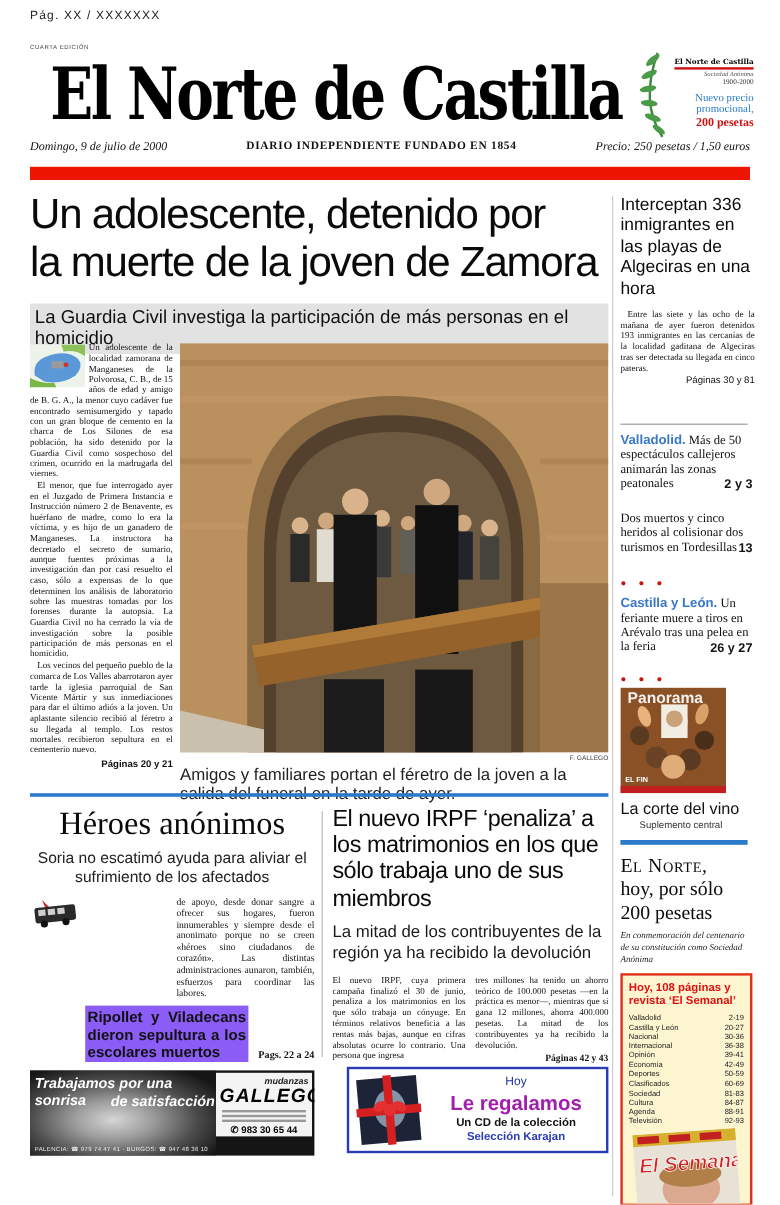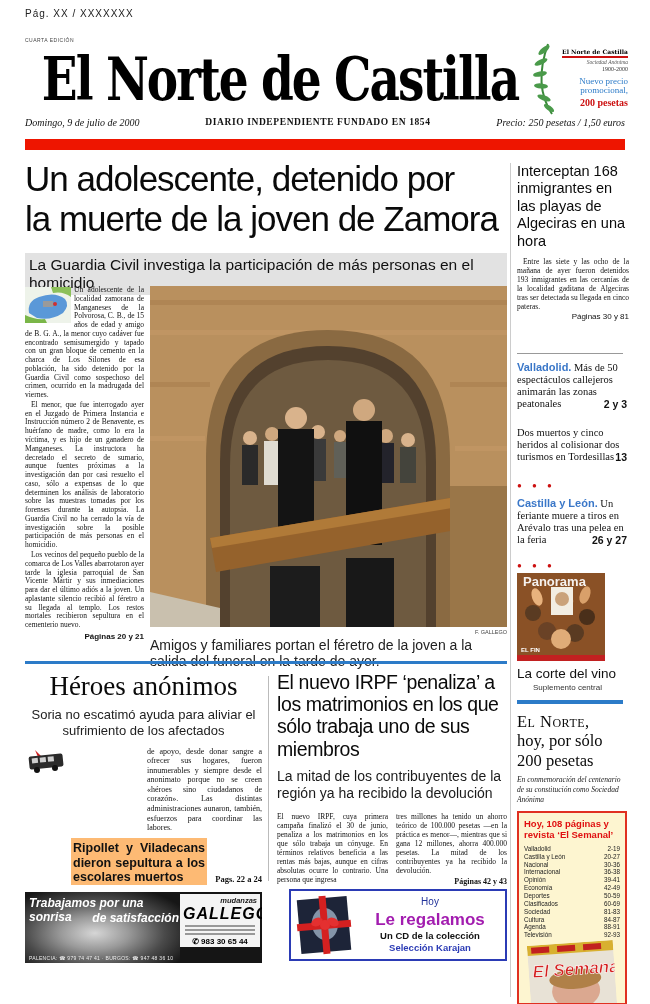--- a/index.html
+++ b/index.html
@@ -44,21 +44,21 @@
   .bottom-divider{position:absolute;left:268px;top:676px;width:1px;height:205px;background:#bbb;}
   .side-divider{position:absolute;left:510px;top:163px;width:1px;height:834px;background:#ccc;}
   
   .heroes{position:absolute;left:25px;top:671px;width:237px;}
   .heroes-headline{font-family:"Liberation Serif",serif;font-size:27px;text-align:center;color:#0a0a0a;}
   .heroes-subhead{text-align:center;font-size:13px;line-height:1.25;margin-top:5px;color:#222;}
   .heroes-body{position:relative;margin-top:7px;height:140px;display:flex;gap:7px;
         font-family:"Liberation Serif",serif;font-size:8px;line-height:1.2;text-align:justify;color:#111;}
   .heroes-body .hcol{width:50%;}
   .bus-icon{float:left;width:42px;height:27px;margin:0 3px 1px 0;}
-  .heroes-inset{position:absolute;left:46px;bottom:2px;width:132px;background:#fdba74;
+  .heroes-inset{position:absolute;left:46px;bottom:2px;width:132px;background:#8b5cf6;
         font-family:"Liberation Sans",sans-serif;font-weight:bold;font-size:12.5px;line-height:1.15;padding:3px 2px 0 2px;}
   .heroes-pages{position:absolute;right:0;bottom:2px;background:#fff;font-weight:bold;font-size:8.5px;padding:2px 0 0 6px;}
   
   .irpf{position:absolute;left:277px;top:671px;width:230px;}
   .irpf-headline{font-size:19.5px;line-height:1.14;letter-spacing:-.4px;color:#0a0a0a;}
   .irpf-subhead{margin-top:8px;font-size:14px;line-height:1.22;color:#1a1a1a;}
   .irpf-body{margin-top:10px;display:flex;gap:8px;font-family:"Liberation Serif",serif;
         font-size:7.5px;line-height:1.2;text-align:justify;color:#111;}
   .irpf-body .icol{width:50%;}
   .irpf-pages{text-align:right;font-weight:bold;font-size:8px;margin-top:2px;}
@@ -283,21 +283,21 @@
     <div class="cd-text">
       <div class="cd-l1">Hoy</div>
       <div class="cd-l2">Le regalamos</div>
       <div class="cd-l3">Un CD de la colección</div>
       <div class="cd-l4">Selección Karajan</div>
     </div>
   </div>
 
   <div class="sidebar">
     <div class="sb-story">
-      <div class="sb-headline">Interceptan 168 inmigrantes en las playas de Algeciras en una hora</div>
+      <div class="sb-headline">Interceptan 336 inmigrantes en las playas de Algeciras en una hora</div>
       <div class="sb-body">Entre las siete y las ocho de la mañana de ayer fueron detenidos 193 inmigrantes en las cercanías de la localidad gaditana de Algeciras tras ser detectada su llegada en cinco pateras.</div>
       <div class="sb-pages">Páginas 30 y 81</div>
     </div>
     <div class="sb-hr"></div>
 
     <div class="brief b1">
       <span class="lbl">Valladolid.</span>
       <span>Más de 50 espectáculos callejeros animarán las zonas peatonales</span>
       <span class="pg">2 y 3</span>
     </div>

